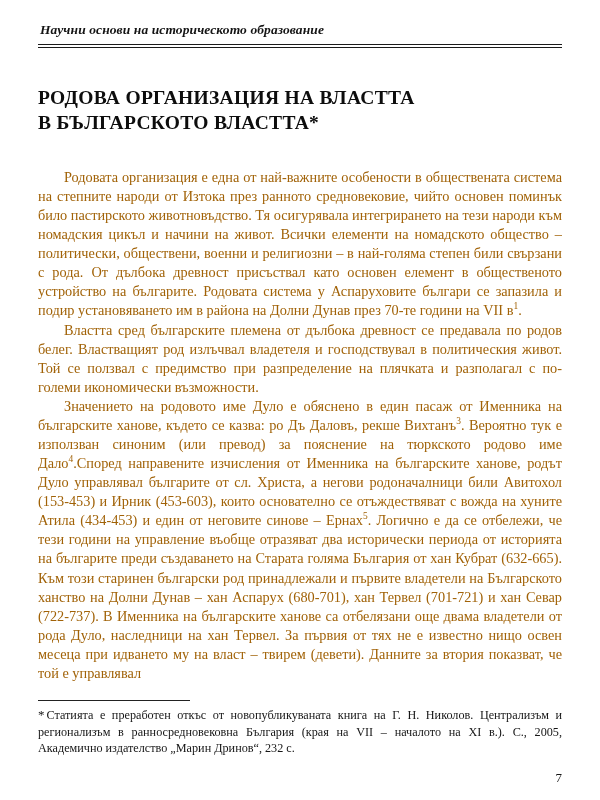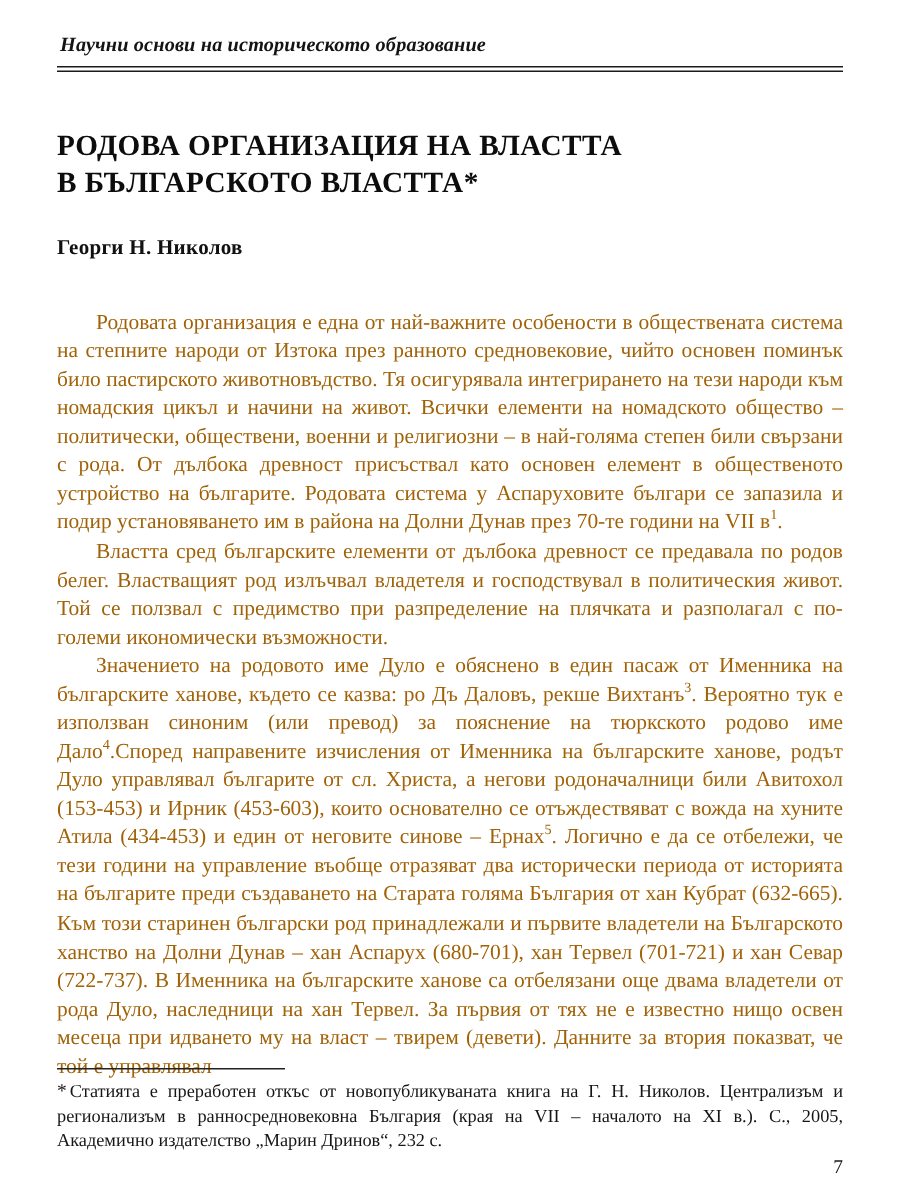--- a/index.html
+++ b/index.html
@@ -68,21 +68,21 @@
   }
   sup {
     font-size: 0.66em;
     vertical-align: super;
     line-height: 0;
   }
   .footnote-block {
     position: absolute;
     left: 38px;
     right: 38px;
-    bottom: 32px;
+    bottom: 44px;
   }
   .footnote-rule {
     width: 152px;
     border: none;
     border-top: 1px solid #222222;
     margin: 0 0 5px 0;
   }
   .footnote {
     font-size: 12.2px;
     line-height: 1.33;
@@ -109,25 +109,24 @@
 
   <div class="running-head">Научни основи на историческото образование</div>
   <hr class="rule">
   <hr class="rule thin">
 
   <h1 class="title">
     <span>РОДОВА ОРГАНИЗАЦИЯ НА ВЛАСТТА</span><br>
     <span>В БЪЛГАРСКОТО ВЛАСТТА*</span>
   </h1>
 
-  <div class="author">Георги Н. Николов</div>
 
   <div class="body-text">
     <p><span>Родовата организация е една от най-важните особености в обществената система на степните народи от Изтока през ранното средновековие, чийто основен поминък било пастирското животновъдство. Тя осигурявала интегрирането на тези народи към номадския цикъл и начини на живот. Всички елементи на номадското общество – политически, обществени, военни и религиозни – в най-голяма степен били свързани с рода. От дълбока древност присъствал като основен елемент в общественото устройство на българите. Родовата система у Аспаруховите българи се запазила и подир установяването им в района на Долни Дунав през 70-те години на VII в</span><sup>1</sup><span>. </span></p>
-    <p><span>Властта сред българските елементи от дълбока древност се предавала по родов белег. Властващият род излъчвал владетеля и господствувал в политическия живот. Той се ползвал с предимство при разпределение на плячката и разполагал с по-големи икономически възможности.</span></p>
+    <p><span>Властта сред българските племена от дълбока древност се предавала по родов белег. Властващият род излъчвал владетеля и господствувал в политическия живот. Той се ползвал с предимство при разпределение на плячката и разполагал с по-големи икономически възможности.</span></p>
     <p><span>Значението на родовото име Дуло е обяснено в един пасаж от Именника на българските ханове, където се казва: ро Дъ Даловъ, рекше Вихтанъ</span><sup>3</sup><span>. Вероятно тук е използван синоним (или превод) за пояснение на тюркското родово име Дало</span><sup>4</sup><span>.</span><span>Според направените изчисления от Именника на българските ханове, родът Дуло управлявал българите от сл. Христа, а негови родоначалници били Авитохол (153-453) и Ирник (453-603), които основателно се отъждествяват с вожда на хуните Атила (434-453) и един от неговите синове – Ернах</span><sup>5</sup><span>. Логично е да се отбележи, че тези години на управление въобще отразяват два исторически периода от историята на българите преди създаването на Старата голяма България от хан Кубрат (632-665). Към този старинен български род принадлежали и първите владетели на Българското ханство на Долни Дунав – хан Аспарух (680-701), хан Тервел (701-721) и хан Севар (722-737). В Именника на българските ханове са отбелязани още двама владетели от рода Дуло, наследници на хан Тервел. За първия от тях не е известно нищо освен месеца при идването му на власт – твирем (девети). Данните за втория показват, че той е управлявал</span></p>
   </div>
 
   <div class="footnote-block">
     <hr class="footnote-rule">
     <div class="footnote"><span class="fn-mark">*</span><span>Статията е преработен откъс от новопубликуваната книга на Г. Н. Николов. Централизъм и регионализъм в ранносредновековна България (края на VII – началото на XI в.). С., 2005, Академично издателство „Марин Дринов“, 232 с.</span></div>
   </div>
 
   <div class="page-number">7</div>
 

